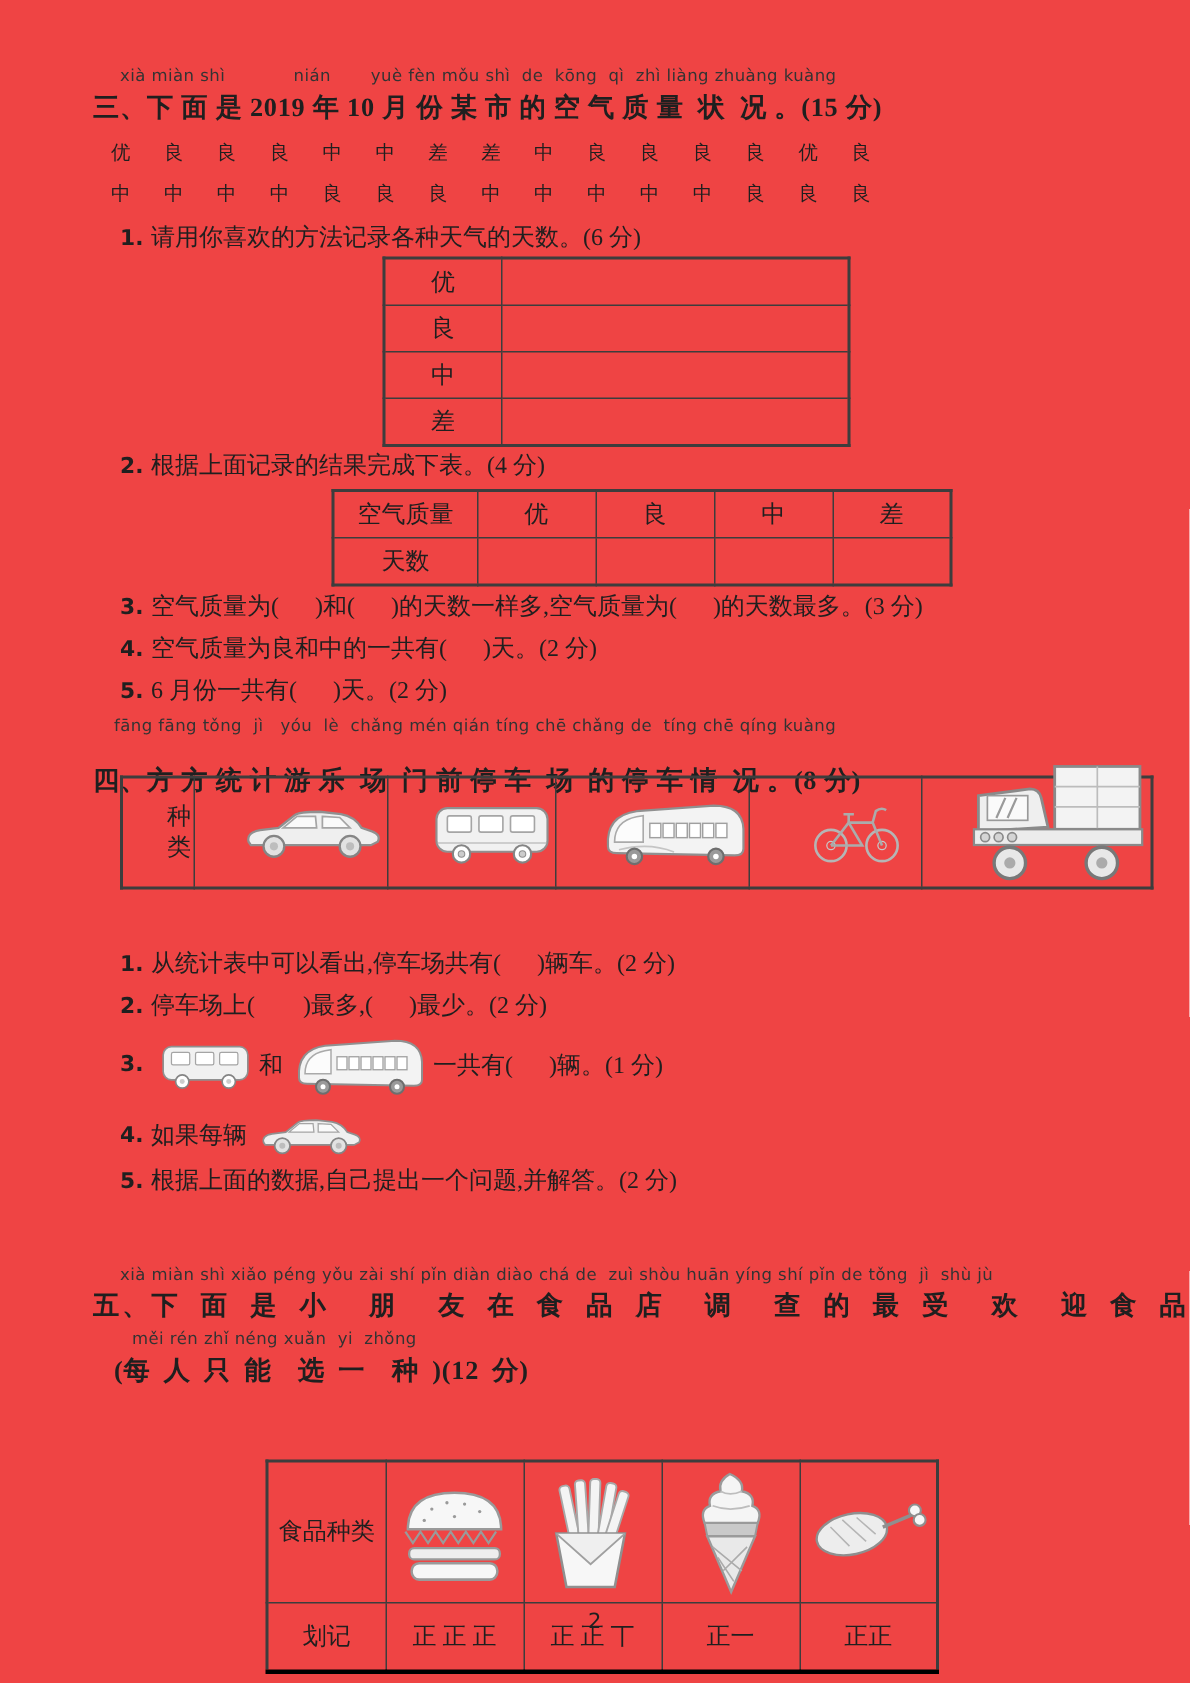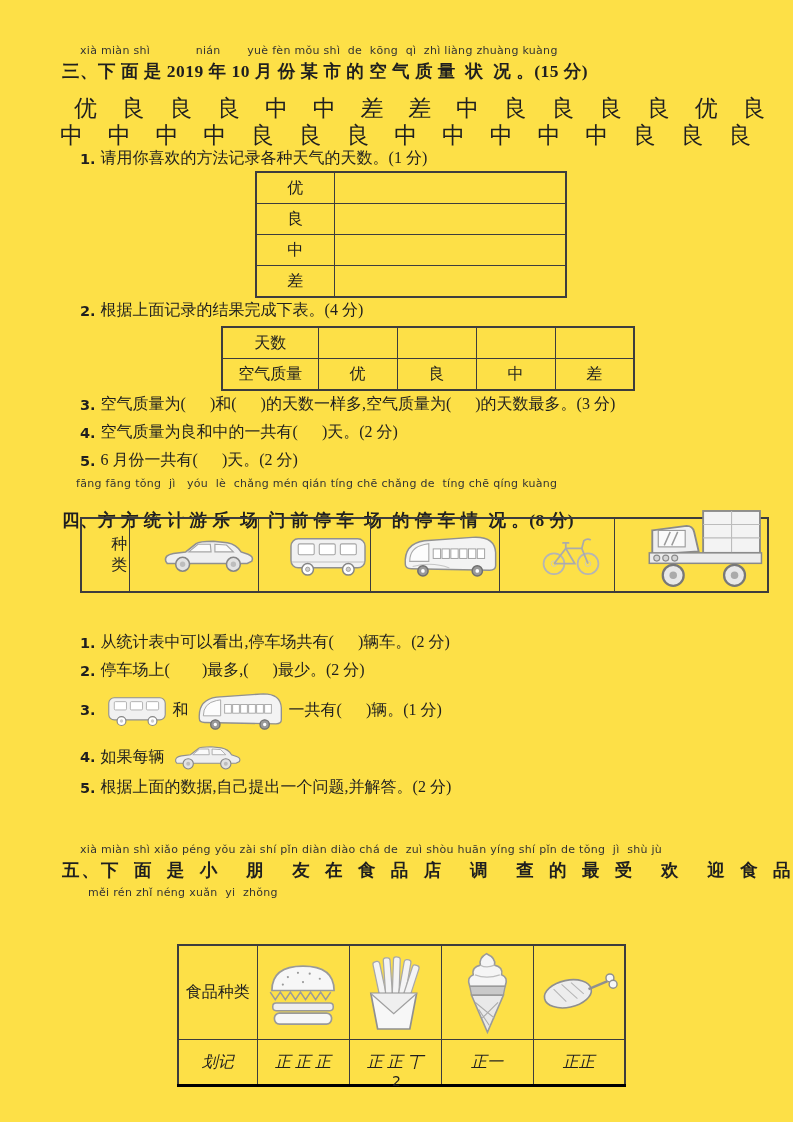--- a/index.html
+++ b/index.html
@@ -1,59 +1,59 @@
 <!DOCTYPE html>
 <html><head>
 <meta charset="utf-8">
 <style>
   html,body { margin:0; padding:0; background:#ffffff; }
   .page {
-    position:relative; width:793px; height:1122px; background:#fde047;
+    position:relative; width:793px; height:1122px; background:#ef4444;
     font-family:"Liberation Serif", serif; color:#1f1f1f; overflow:hidden;
   }
   .abs { position:absolute; }
   .pinyin {
     font-family:"DejaVu Sans", sans-serif; font-size:11px; color:#333;
     white-space:pre; letter-spacing:0.3px;
   }
   .sec-title { font-size:17.5px; font-weight:bold; white-space:pre; letter-spacing:0.5px; }
-  .data-row { font-size:23px; white-space:pre; word-spacing:17px; letter-spacing:1px; }
+  .data-row { font-size:13px; white-space:pre; word-spacing:17px; letter-spacing:1px; }
   .q { font-size:16px; display:flex; align-items:center; }
   .qnum { font-family:"DejaVu Sans", sans-serif; font-weight:bold; font-size:14.5px; margin-right:5px; }
   .qtext { white-space:pre; }
   table { border-collapse:collapse; }
   table.sheet { border:2px solid #3d3d3d; }
   table.sheet td { border:1.4px solid #3d3d3d; text-align:center; vertical-align:middle; font-size:16px; padding:0; }
   .rt td { height:30px; }
   .st td { height:30px; }
   .pt .vrow td { height:72px; overflow:visible;padding-left:28px; }
   .pt .nrow td { height:31px; }
   .ft .frow td { height:93px; }
-  .ft .trow td { height:44px; white-space:pre;font-style:italic; }
+  .ft .trow td { height:44px; white-space:pre; }
   .ft { border-bottom-width:3px !important; }
   .icon-cell svg { display:block; margin:0 auto; }
   .truck-wrap { margin-top:-14px; }
   .inline-icon { display:inline-block; margin:0 5px; }
   .inline-icon svg { display:block; }
   .page-num { font-family:"DejaVu Sans", sans-serif; font-size:14px; text-align:center; width:100%; }
 </style>
 </head>
 <body>
 
 <div class="page">
 
   <div class="abs pinyin" style="left:80px; top:44px;">xià miàn shì            nián       yuè fèn mǒu shì  de  kōng  qì  zhì liàng zhuàng kuàng</div>
   <div class="abs sec-title" style="left:62px; top:59px;">三、下 面 是 2019 年 10 月 份 某 市 的 空 气 质 量  状  况 。(15 分)</div>
 
   <div class="abs data-row" style="left:74px; top:93px;">优 良 良 良 中 中 差 差 中 良 良 良 良 优 良</div>
-  <div class="abs data-row" style="left:60px; top:120px;">中 中 中 中 良 良 良 中 中 中 中 中 良 良 良</div>
+  <div class="abs data-row" style="left:74px; top:120px;">中 中 中 中 良 良 良 中 中 中 中 中 良 良 良</div>
 
   <div class="abs q" style="left:80px; top:148px;">
     <span class="qnum">1.</span>
-    <span class="qtext">请用你喜欢的方法记录各种天气的天数。(1 分)</span>
+    <span class="qtext">请用你喜欢的方法记录各种天气的天数。(6 分)</span>
   </div>
 
   <table class="abs sheet rt" style="left:255px; top:171px;">
     <colgroup>
         <col style="width:78px;">
         <col style="width:232px;">
       </colgroup>
     <tbody>
         <tr>
           <td>优</td>
@@ -82,32 +82,32 @@
   <table class="abs sheet st" style="left:221px; top:326px;">
     <colgroup>
         <col style="width:96px;">
         <col style="width:79px;">
         <col style="width:79px;">
         <col style="width:79px;">
         <col style="width:79px;">
       </colgroup>
     <tbody>
         <tr>
+      <td>空气质量</td>
+      <td>优</td>
+      <td>良</td>
+      <td>中</td>
+      <td>差</td>
+    </tr>
+    <tr>
       <td>天数</td>
       <td></td>
       <td></td>
       <td></td>
       <td></td>
-    </tr>
-    <tr>
-      <td>空气质量</td>
-      <td>优</td>
-      <td>良</td>
-      <td>中</td>
-      <td>差</td>
     </tr>
   </tbody>
     </table>
 
   <div class="abs q" style="left:80px; top:394px;">
     <span class="qnum">3.</span>
     <span class="qtext">空气质量为(      )和(      )的天数一样多,空气质量为(      )的天数最多。(3 分)</span>
   </div>
   <div class="abs q" style="left:80px; top:422px;">
     <span class="qnum">4.</span>
@@ -270,22 +270,23 @@
   </div>
 
   <div class="abs q" style="left:80px; top:777px;">
     <span class="qnum">5.</span>
     <span class="qtext">根据上面的数据,自己提出一个问题,并解答。(2 分)</span>
   </div>
 
   <div class="abs pinyin" style="left:80px; top:843px;">xià miàn shì xiǎo péng yǒu zài shí pǐn diàn diào chá de  zuì shòu huān yíng shí pǐn de tǒng  jì  shù jù</div>
   <div class="abs sec-title" style="left:62px; top:858px; letter-spacing:2px; word-spacing:7px;">五、下 面 是 小  朋  友 在 食 品 店  调  查 的 最 受  欢  迎 食 品 的 统 计 数 据。</div>
   <div class="abs pinyin" style="left:88px; top:886px;">měi rén zhǐ néng xuǎn  yi  zhǒng</div>
-
-  <table class="abs sheet ft" style="left:177px; top:944px; border-bottom:5px solid #000000;">
+  <div class="abs sec-title" style="left:76px; top:901px; word-spacing:4px;">(每 人 只 能  选 一  种 )(12 分)</div>
+
+  <table class="abs sheet ft" style="left:177px; top:973px; border-bottom:5px solid #000000;">
     <colgroup>
         <col style="width:79px;">
         <col style="width:92px;">
         <col style="width:92px;">
         <col style="width:92px;">
         <col style="width:92px;">
       </colgroup>
     <tbody>
         <tr class="frow">
       <td>食品种类</td>

